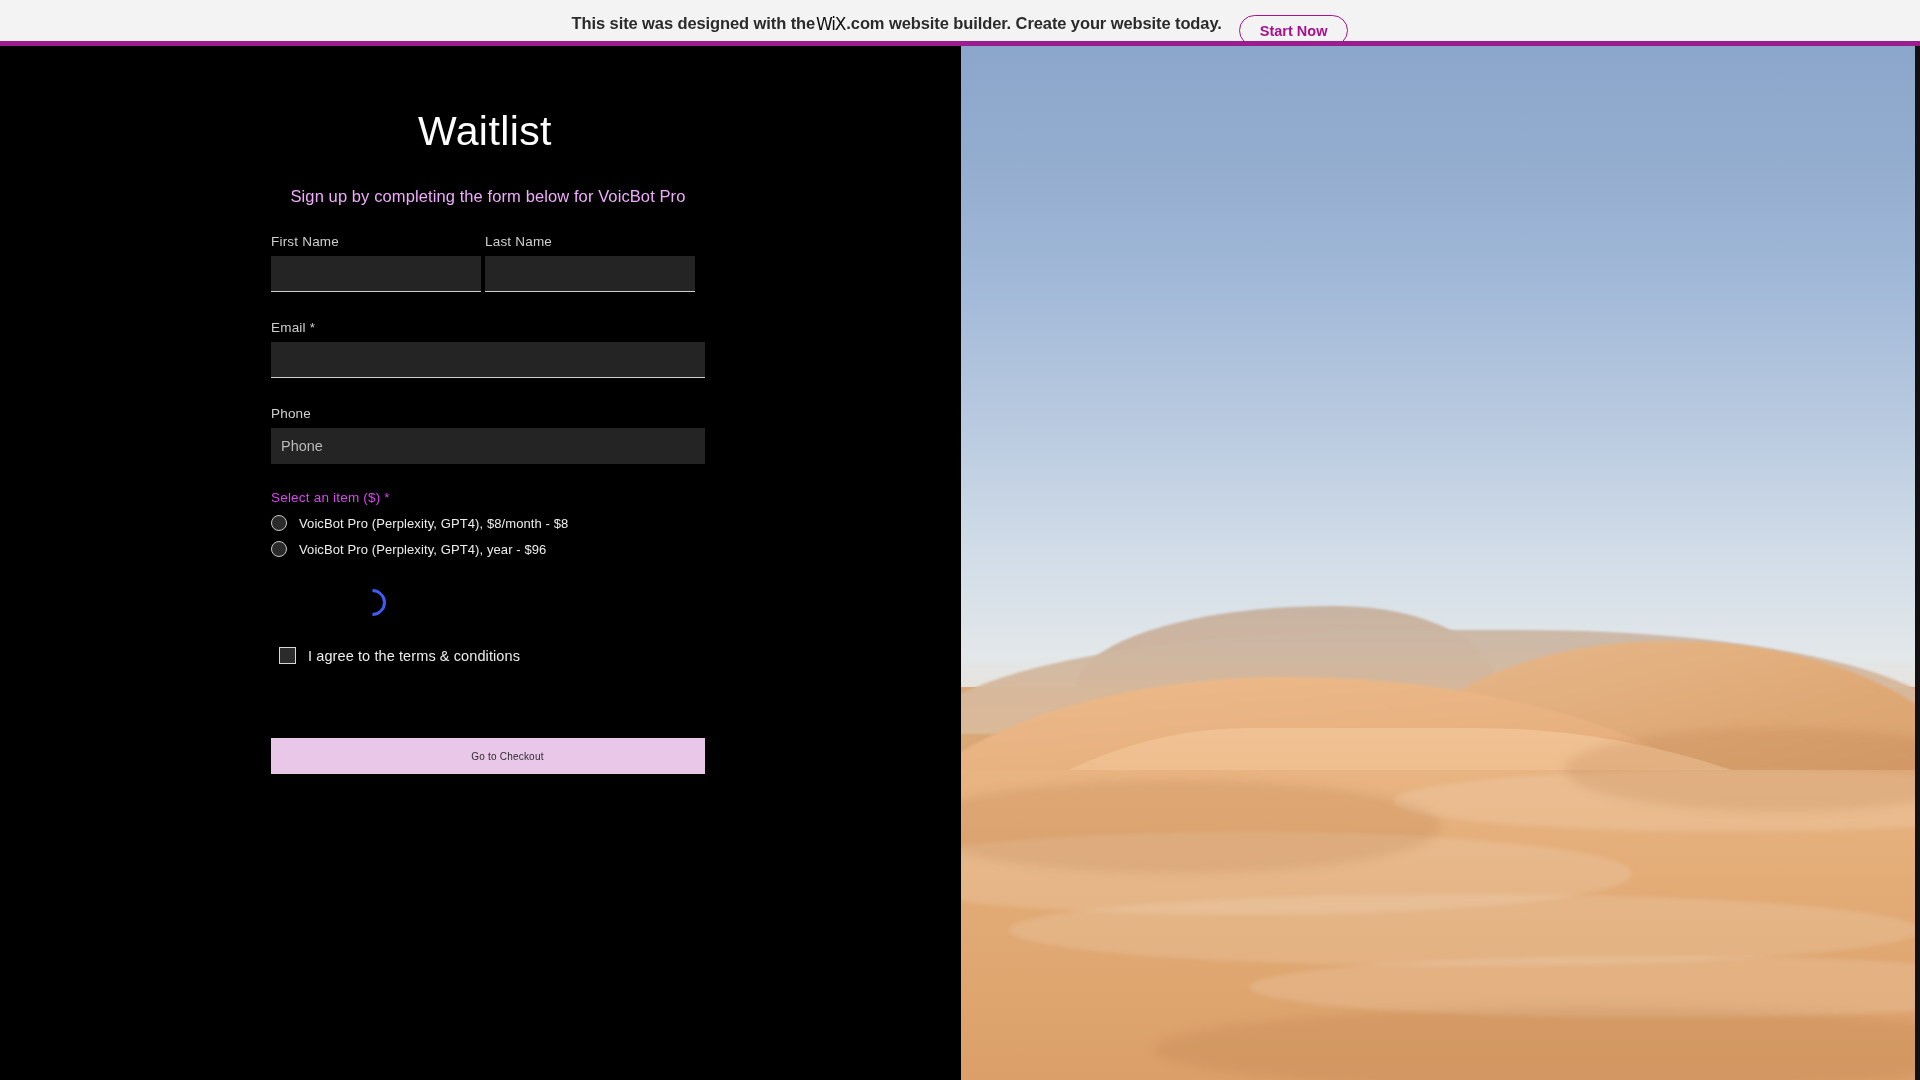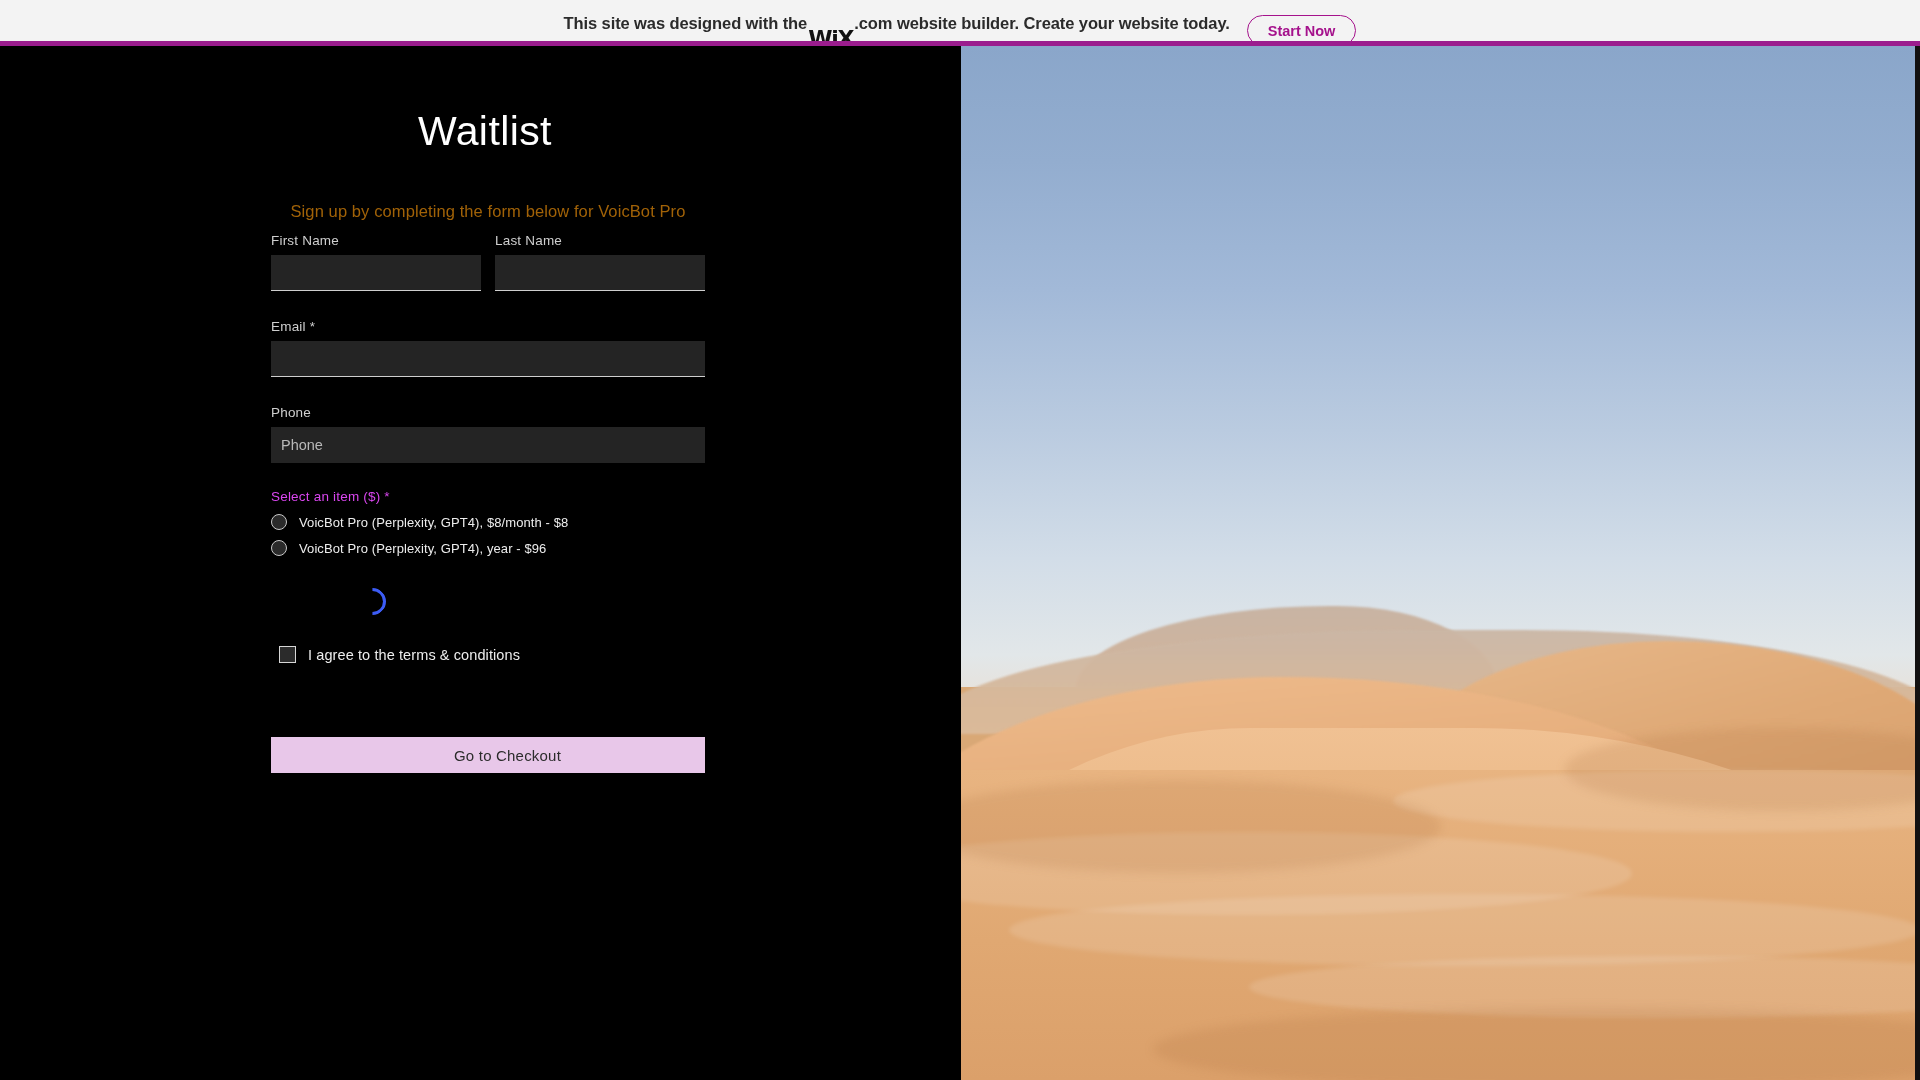--- a/index.html
+++ b/index.html
@@ -18,23 +18,23 @@
     z-index:40;
   }
   #wix-banner .promo-text{
     font-family:"Liberation Sans", sans-serif;
     font-size:16.5px; font-weight:700; color:#2b2b2b;
     letter-spacing:-0.1px; white-space:nowrap;
     display:flex; align-items:center;
   }
   #wix-banner .wix-logo{
     font-family:"DejaVu Sans", sans-serif;
-    font-size:22px; font-weight:700; color:#111;
+    font-size:17px; font-weight:400; color:#111;
     letter-spacing:-1.2px; padding:0 1px;
-    position:relative; top:15px;
+    position:relative; top:1px;
   }
   #start-now-btn{
     margin-left:17px;
     height:31px; padding:0 20px;
     border:1.6px solid #a5128c; border-radius:18px;
     background:#f3f3f3; color:#a5128c;
     font-family:"Liberation Sans", sans-serif;
     font-size:14.5px; font-weight:700;
     display:flex; align-items:center; justify-content:center;
     cursor:pointer; white-space:nowrap;margin-top:15px;
@@ -120,26 +120,26 @@
   #waitlist-form{
     position:absolute; left:271px; top:62px; width:434px;
   }
   #page-title{
     font-family:"Liberation Sans", sans-serif;
     font-size:41px; font-weight:400; color:#fff;
     letter-spacing:.4px; text-align:center;
     margin-left:-6px;
   }
   #form-subtitle{
-    margin-top:47px; text-align:center;
-    font-family:"Liberation Sans", sans-serif;
-    font-size:16.5px; color:#a16207; letter-spacing:.1px;
-  }
-
-  .field-row{ display:flex; gap:14px; margin-top:12px; }
+    margin-top:32px; text-align:center;
+    font-family:"Liberation Sans", sans-serif;
+    font-size:16.5px; color:#f0abfc; letter-spacing:.1px;
+  }
+
+  .field-row{ display:flex; gap:4px; margin-top:28px; }
   .field{ position:relative; }
   .field-label{
     font-family:"Liberation Sans", sans-serif;
     font-size:13.5px; color:#cfcfcf; letter-spacing:.2px;
     display:block; margin-bottom:7px;
   }
   .text-input{
     display:block; width:100%; height:36px;
     background:#242424; border:none; border-bottom:1px solid #cfcfcf;
     color:#f0f0f0;
@@ -190,21 +190,21 @@
   #terms-label{
     font-family:"Liberation Sans", sans-serif;
     font-size:14.5px; color:#ededed; letter-spacing:.1px;
   }
 
   
   #checkout-button{
     margin-top:74px; width:434px; height:36px;
     background:#e8c7e9; border:none; color:#2c2c2c;
     font-family:"Liberation Sans", sans-serif;
-    font-size:15px; letter-spacing:.2px;
+    font-size:10px; letter-spacing:.2px;
     display:flex; align-items:center; justify-content:center;
     cursor:pointer;
     padding-left:39px;
   }
 </style>
 </head>
 <body>
 
 <div id="wix-banner">
   <div class="promo-text">

